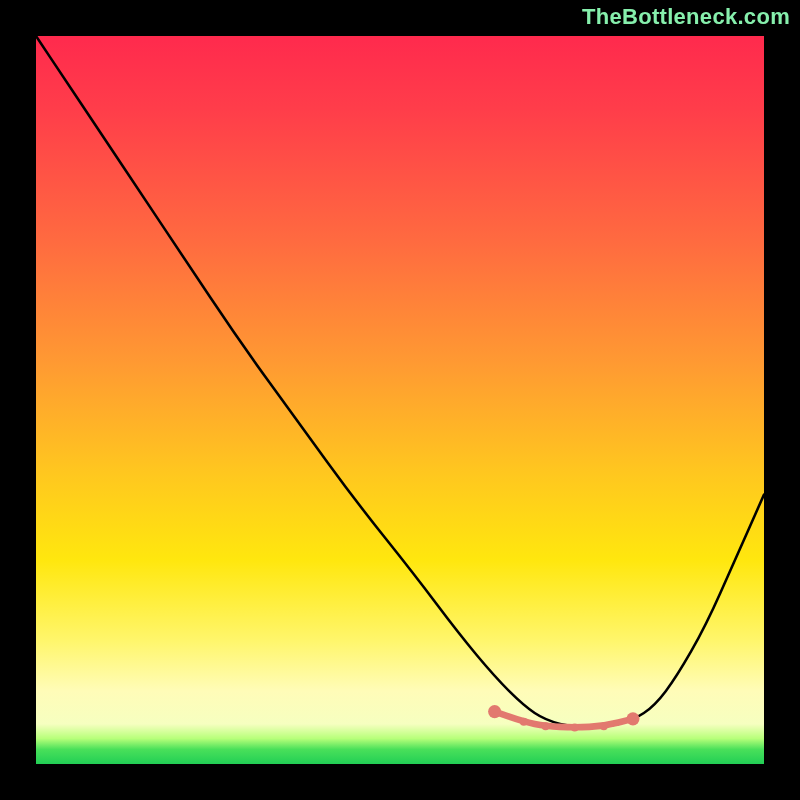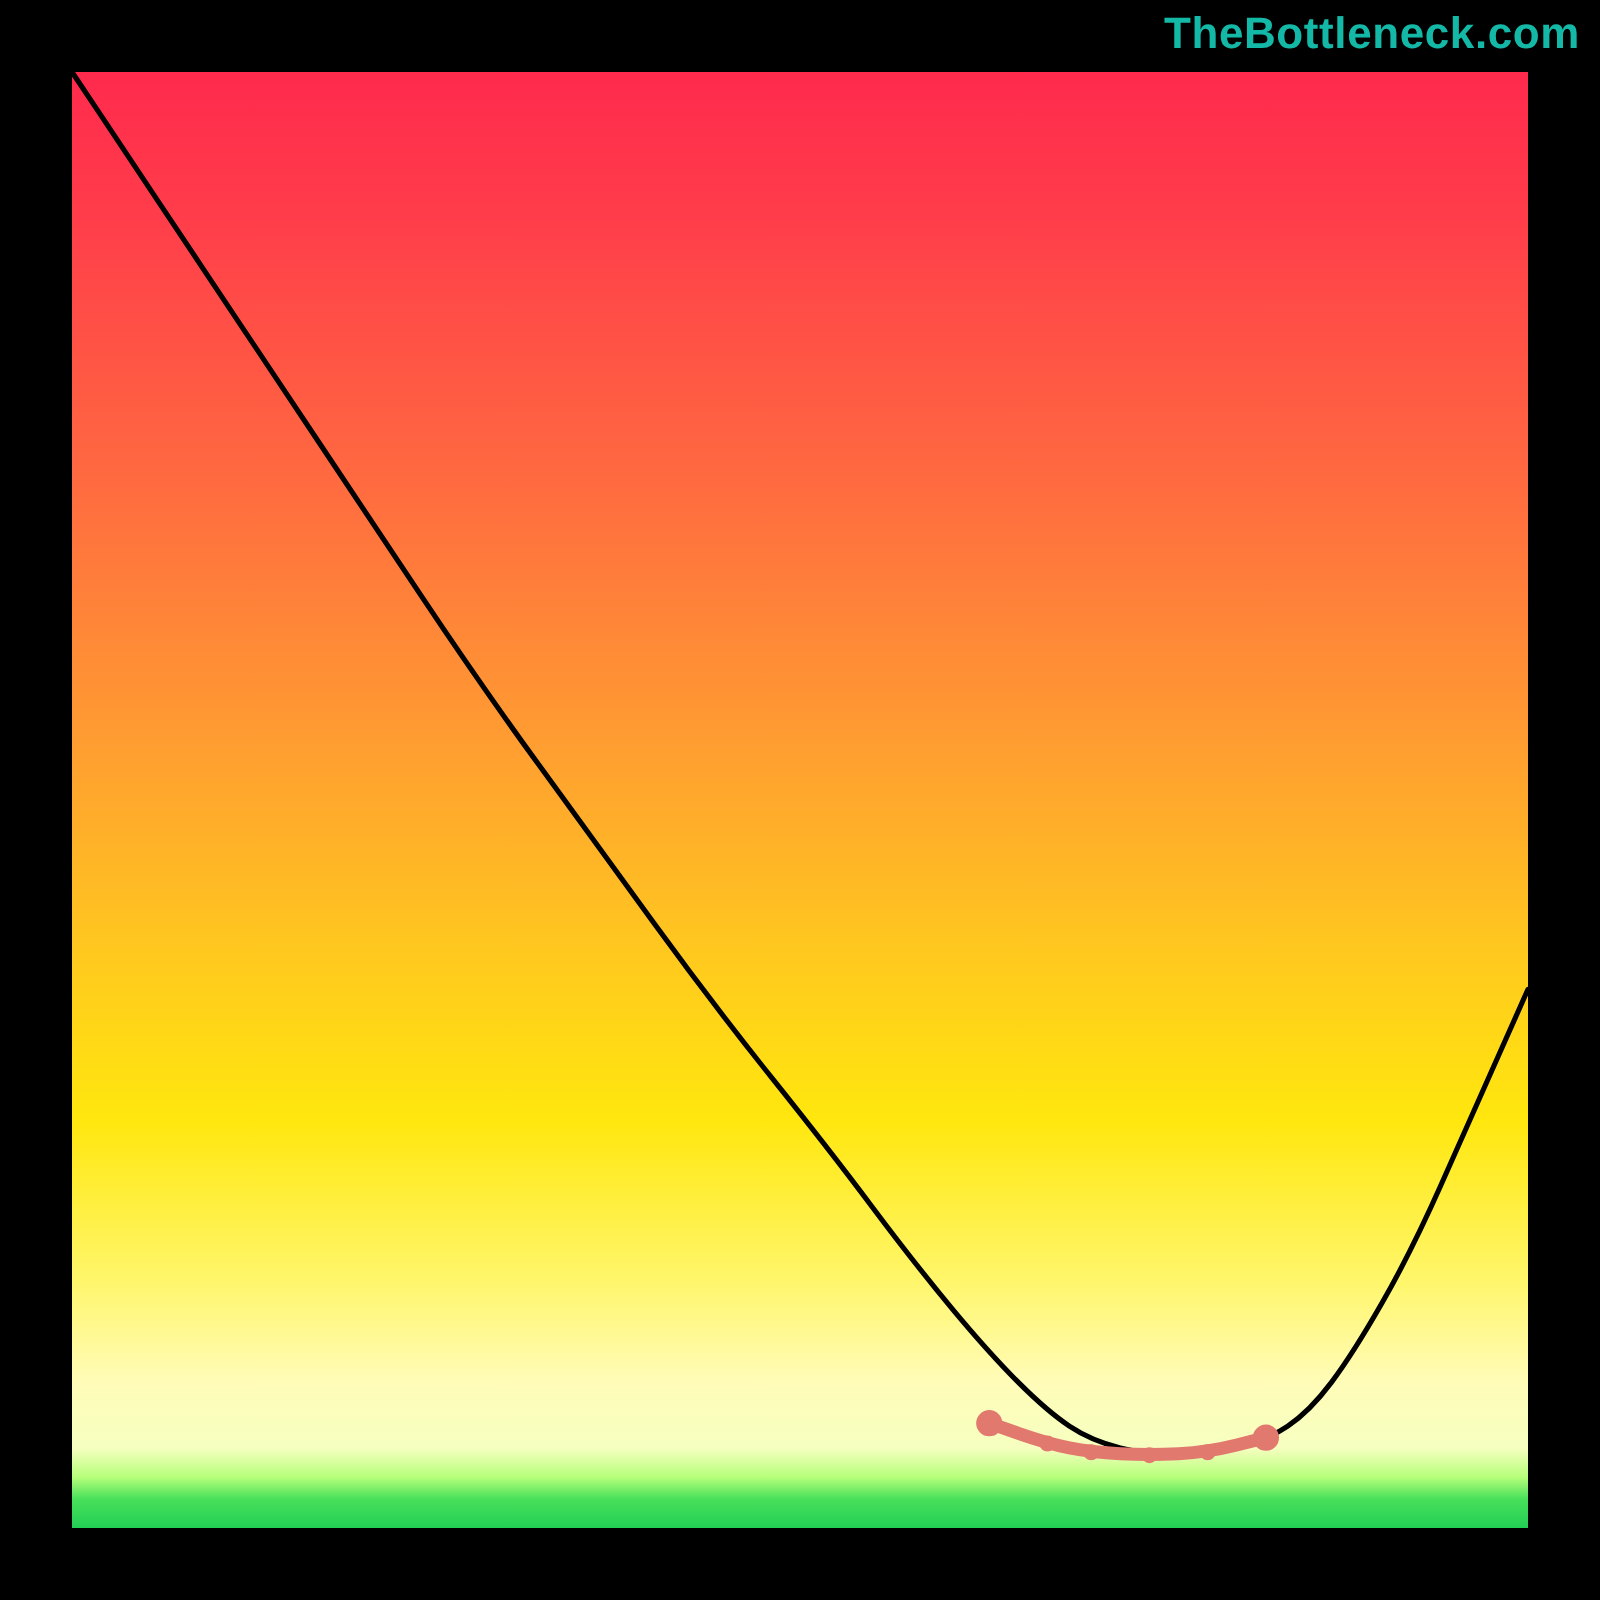--- a/index.html
+++ b/index.html
@@ -16,21 +16,21 @@
     height: 800px;
     background: #000;
   }
   .watermark {
     position: absolute;
     top: 4px;
     right: 10px;
     font-family: Arial, sans-serif;
     font-size: 22px;
     font-weight: bold;
-    color: #14b8a6;
+    color: #86efac;
     letter-spacing: 0.3px;
     z-index: 10;
   }
   .plot-frame {
     position: absolute;
     left: 36px;
     top: 36px;
     width: 728px;
     height: 728px;
     background: #000;

